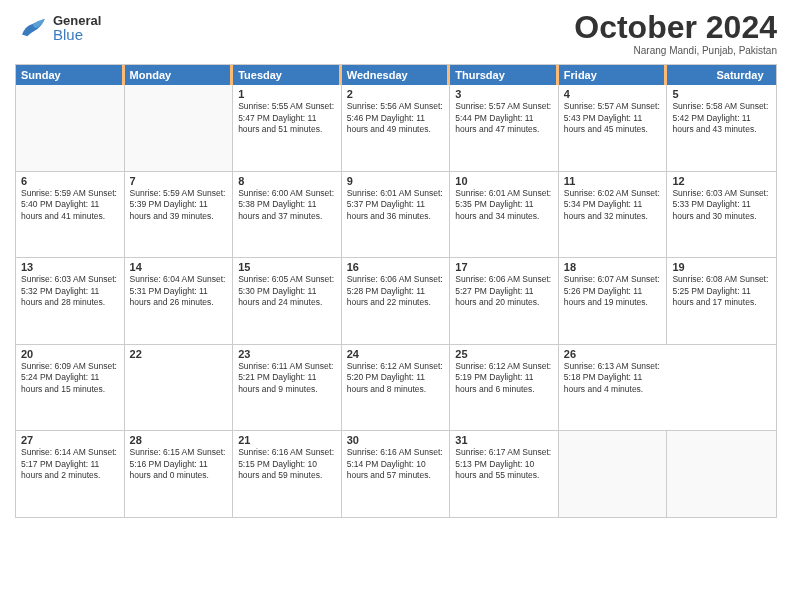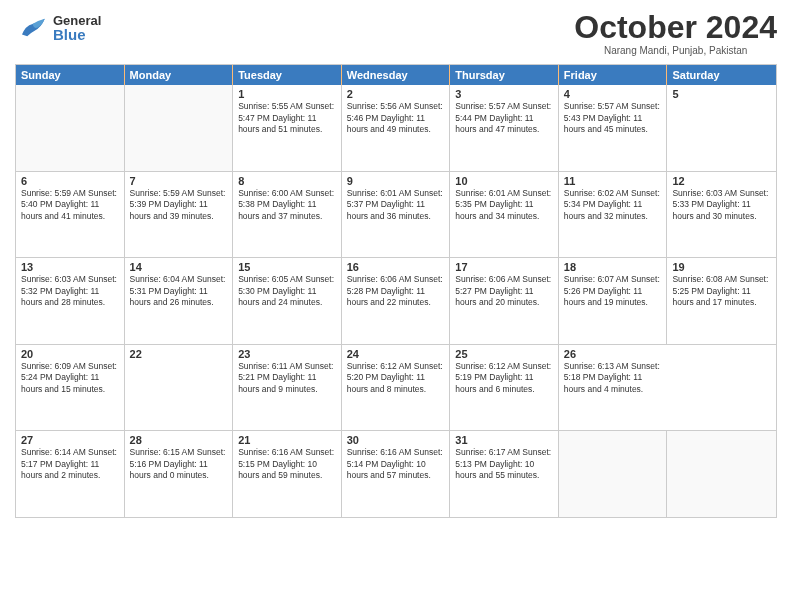--- a/index.html
+++ b/index.html
@@ -17,21 +17,21 @@
       display: flex;
       flex-direction: column;
     }
     .header {
       display: flex;
       align-items: flex-start;
       justify-content: space-between;
       margin-bottom: 8px;
     }
     .title-block {
-      text-align: center;
+      text-align: right;
     }
     .month-title {
       font-size: 32px;
       font-weight: bold;
       color: #333;
       line-height: 1.1;
     }
     .subtitle {
       font-size: 10px;
       color: #555;
@@ -45,24 +45,24 @@
     .cal-header {
       display: grid;
       grid-template-columns: repeat(7, 1fr);
       background: #3a7bbf;
     }
     .cal-header-cell {
       color: #fff;
       font-size: 11px;
       font-weight: bold;
       padding: 4px 5px;
-      border-right: 1px solid #fdba74;
+      border-right: 3px solid #fdba74;
       text-align: left;
     }
-    .cal-header-cell:last-child { border-right: none; }
+    .cal-header-cell:last-child { border-right: none; margin-left: 44px; }
     .cal-body {
       flex: 1;
       display: flex;
       flex-direction: column;
     }
     .cal-row {
       display: grid;
       grid-template-columns: repeat(7, 1fr);
       flex: 1;
       border-top: 1px solid #ccc;
@@ -105,21 +105,21 @@
       flex-direction: column;
       line-height: 1.0;
     }
     .logo-general {
       font-size: 13px;
       font-weight: bold;
       color: #333;
     }
     .logo-blue-text {
       font-size: 15px;
-      font-weight: bold;
+      font-weight: normal;
       color: #3a7bbf;
     }
   </style>
 </head>
 <body>
 
 <div class="page">
   <div class="header">
     <div class="logo-wrapper">
       <svg class="logo-bird" viewBox="0 0 40 40" xmlns="http://www.w3.org/2000/svg">
@@ -170,20 +170,23 @@
 Daylight: 11 hours and 47 minutes.</div>
           </div>
           <div class="cal-cell">
             <span class="day-num">4</span>
             <div class="day-info">Sunrise: 5:57 AM
 Sunset: 5:43 PM
 Daylight: 11 hours and 45 minutes.</div>
           </div>
           <div class="cal-cell">
             <span class="day-num">5</span>
+            <div class="day-info">Sunrise: 5:58 AM
+Sunset: 5:42 PM
+Daylight: 11 hours and 43 minutes.</div>
           </div>
         </div>
         <div class="cal-row">
           <div class="cal-cell">
             <span class="day-num">6</span>
             <div class="day-info">Sunrise: 5:59 AM
 Sunset: 5:40 PM
 Daylight: 11 hours and 41 minutes.</div>
           </div>
           <div class="cal-cell">

